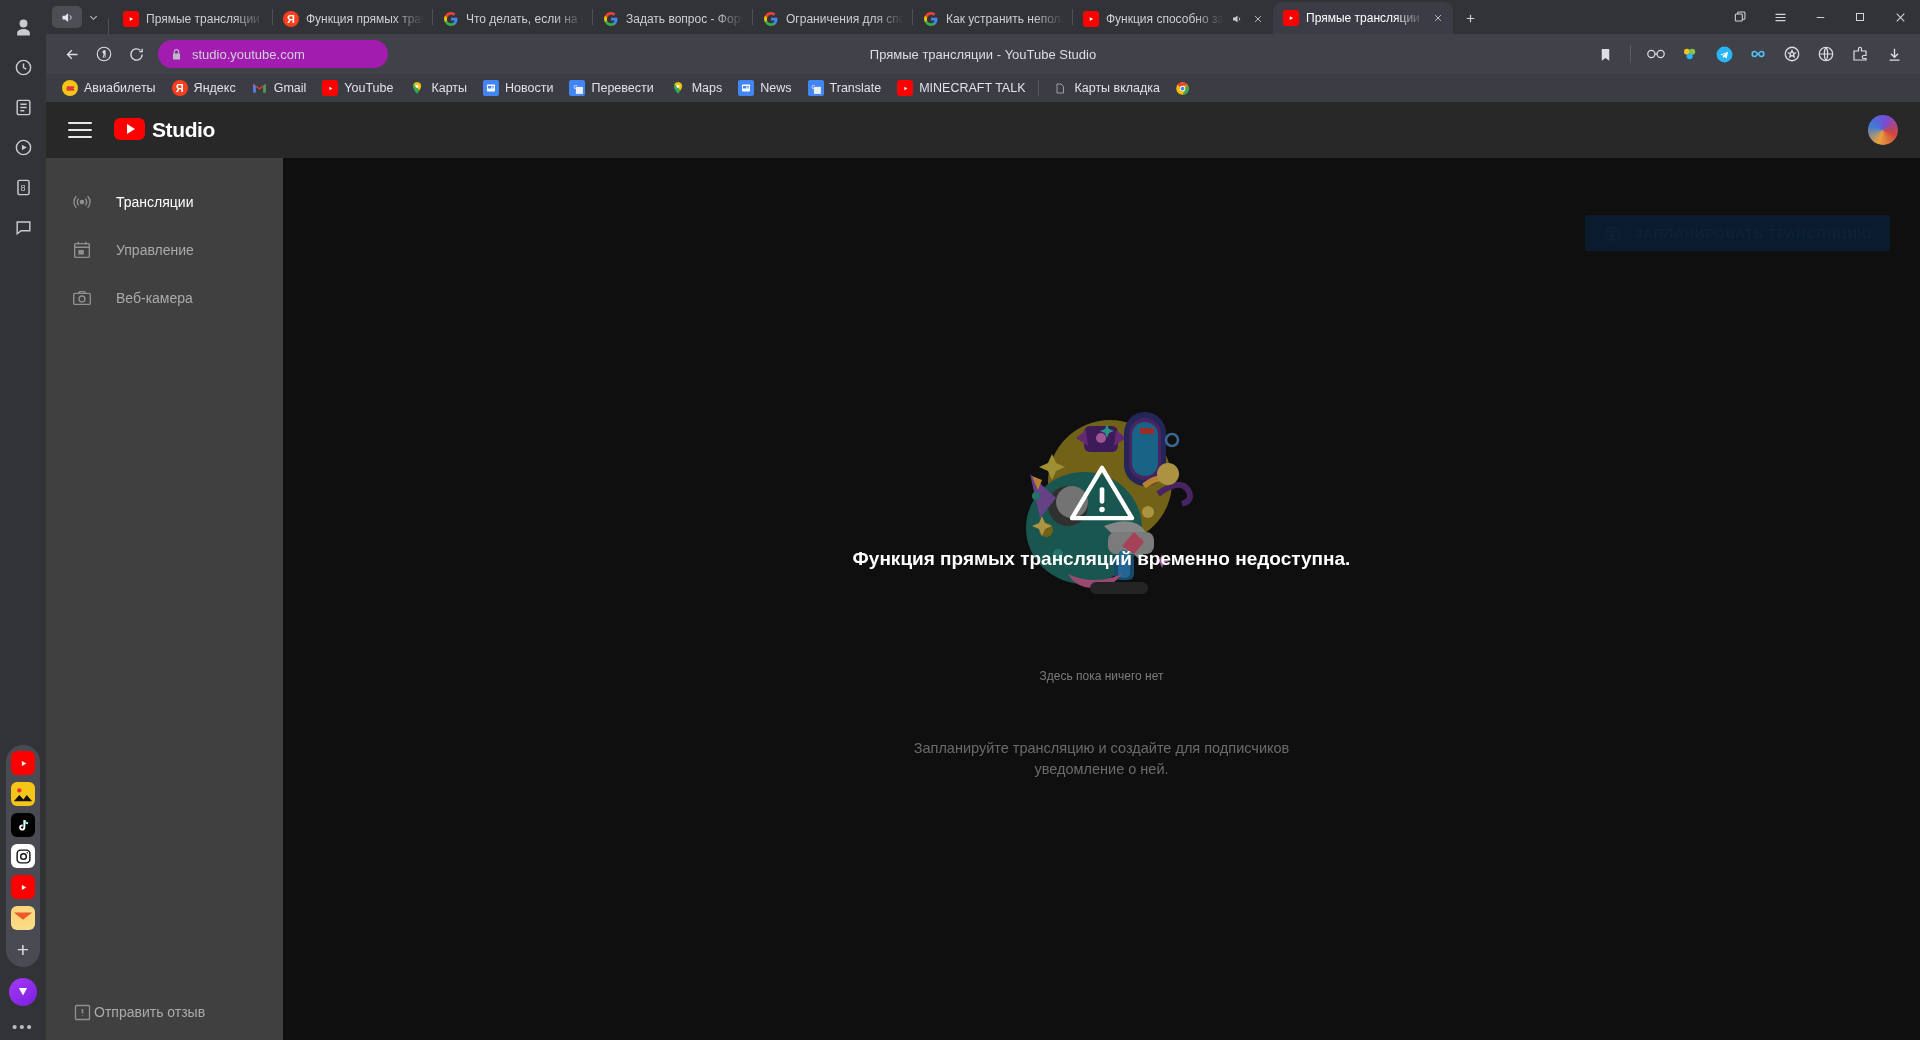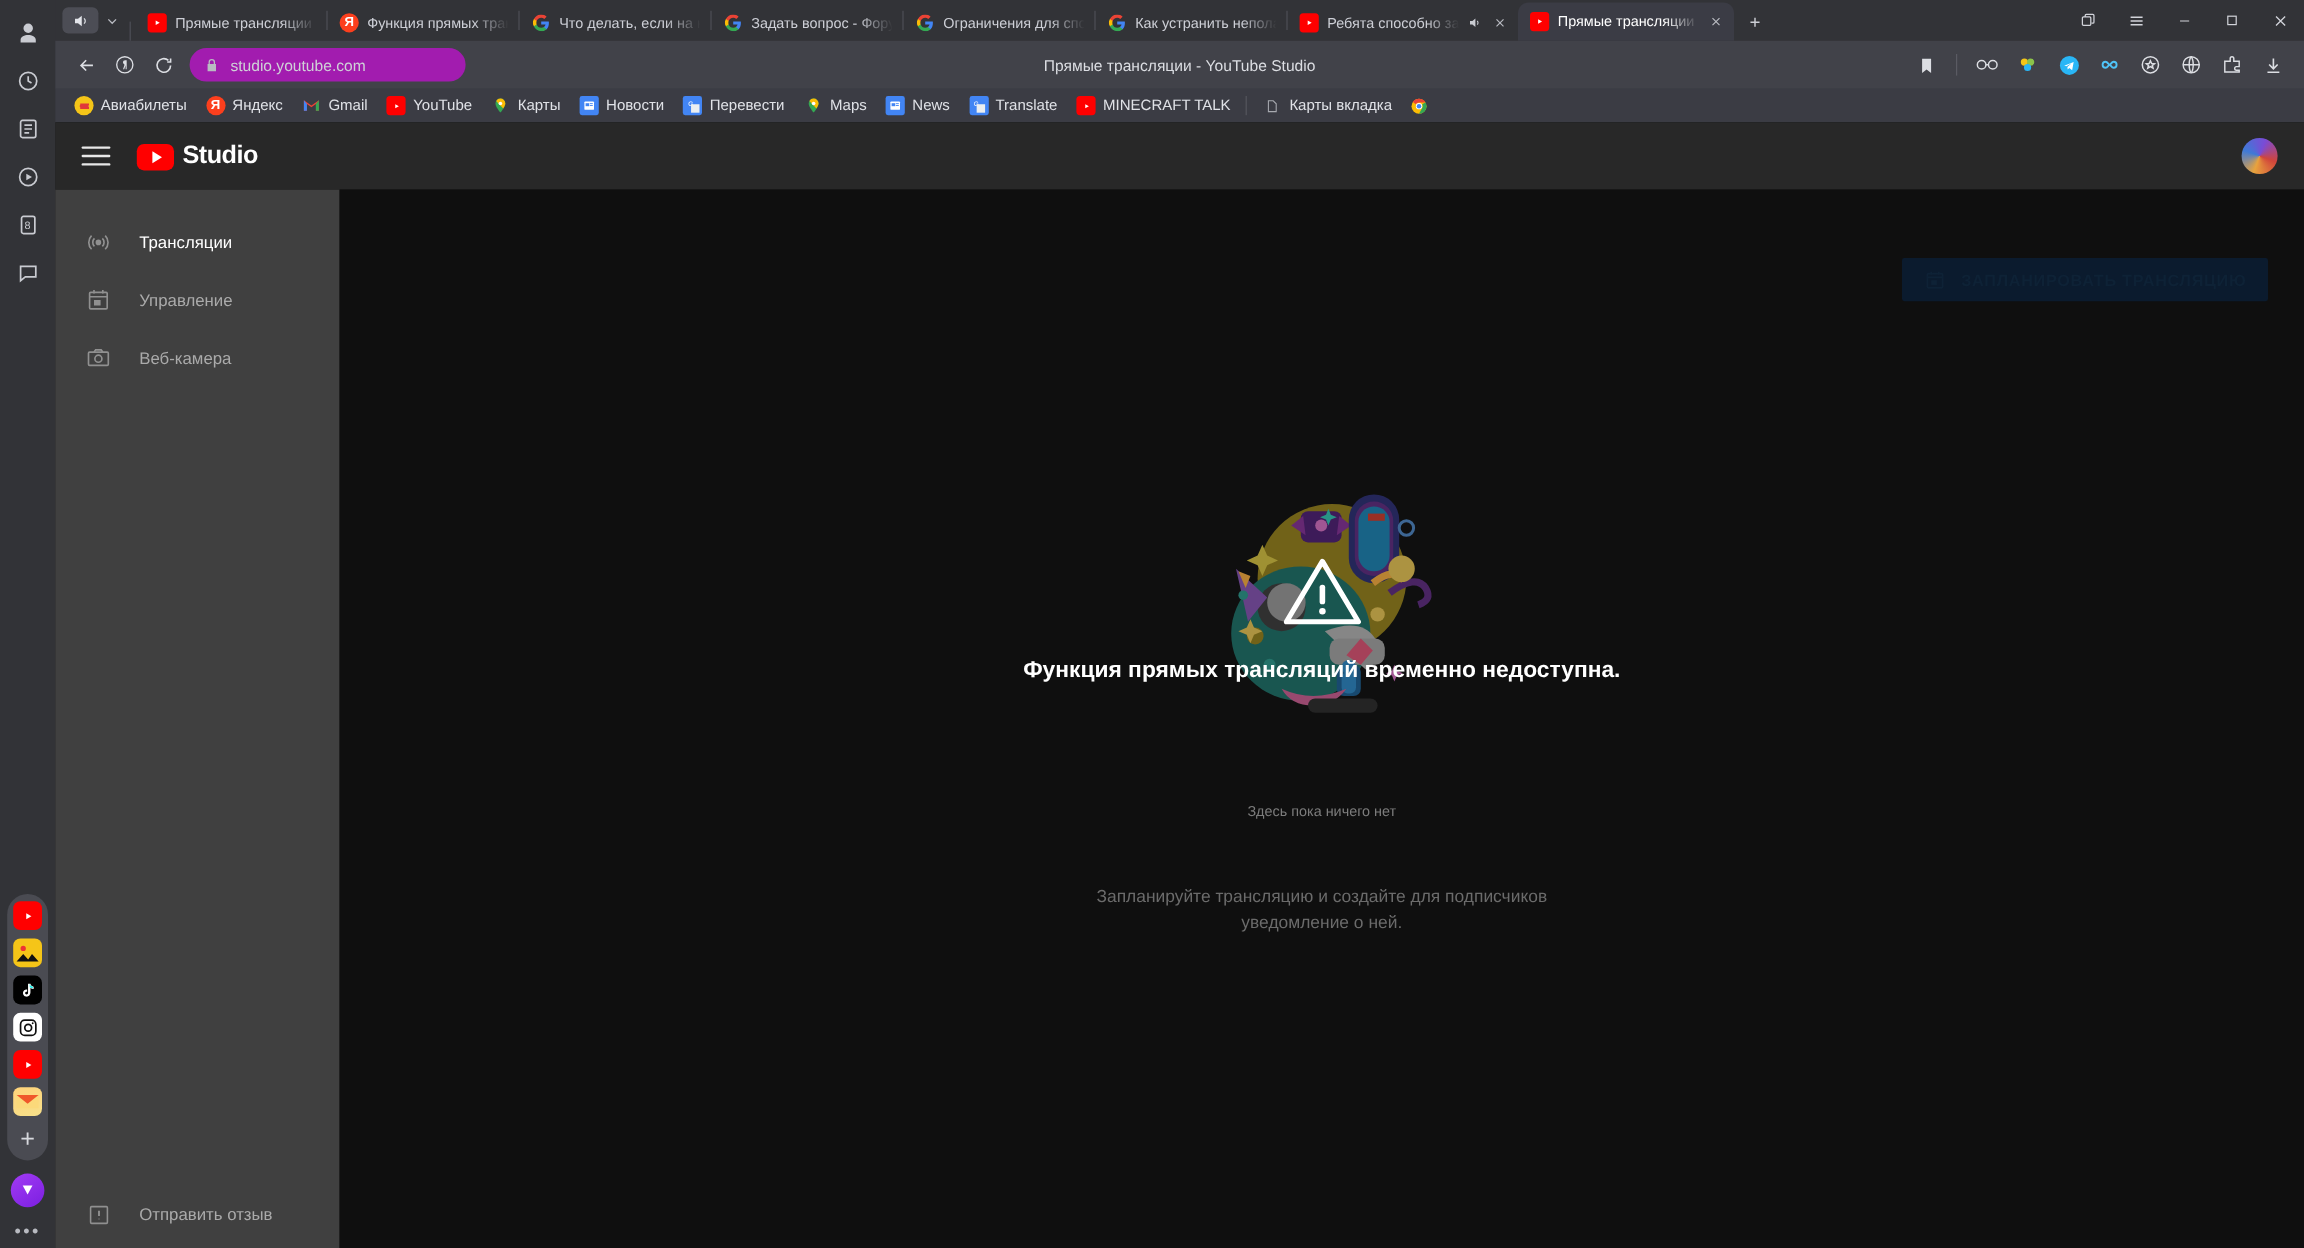--- a/index.html
+++ b/index.html
@@ -121,21 +121,21 @@
   
   .page { position:absolute; left:46px; top:102px; right:0; bottom:0; background:#0f0f0f; }
 
   .yt-header {
     height:56px; background:#282828; display:flex; align-items:center;
     padding:0 22px; position:relative;
   }
   .hamburger { width:24px;height:24px;display:flex;flex-direction:column;
                justify-content:center;gap:5px;margin-right:22px;flex:none; }
   .hamburger span { display:block;height:2px;background:#e8e8e8;border-radius:1px; }
-  .yt-logo { display:flex; align-items:flex-end; gap:7px; }
+  .yt-logo { display:flex; align-items:flex-start; gap:7px; }
   .yt-play { width:31px;height:22px;background:#ff0000;border-radius:6px;
              display:flex;align-items:center;justify-content:center;flex:none; }
   .yt-play::after { content:""; width:0;height:0;border-left:8px solid #fff;
              border-top:5px solid transparent;border-bottom:5px solid transparent;margin-left:2px; }
   .studio-word { font-size:21px; font-weight:bold; letter-spacing:-0.4px; color:#fff;
                  font-family:"Liberation Sans",sans-serif; }
   .avatar {
     position:absolute; right:22px; top:50%; transform:translateY(-50%);
     width:30px;height:30px;border-radius:50%;overflow:hidden;
     background:conic-gradient(from 20deg,#7a4bd6,#d1453b,#e8a33d,#3f7ad6,#7a4bd6);
@@ -148,21 +148,21 @@
     display:flex; flex-direction:column;
   }
   .side-top { padding-top:20px; }
   .side-item {
     height:48px; display:flex; align-items:center; gap:22px;
     padding:0 24px; color:#aaa; font-size:14px;
   }
   .side-item.sel { color:#fff; }
   .side-ico { width:24px;height:24px;flex:none;display:flex;align-items:center;justify-content:center;color:#909090; }
   .side-foot {
-    margin-top:auto; height:56px; display:flex; align-items:center; gap:22px;
+    margin-top:auto; height:56px; display:flex; align-items:center; 
     padding:0 24px; color:#aaa; font-size:14px;
   }
 
   .yt-main { flex:1; background:#0f0f0f; position:relative; }
 
   .sched-btn {
     position:absolute; right:30px; top:57px;
     height:36px; background:#0b1b2e; border-radius:2px;
     display:flex; align-items:center; gap:12px; padding:0 18px;
     color:#0e2236; font-size:13.5px; font-weight:bold; letter-spacing:.6px;
@@ -362,21 +362,21 @@
         <span class="tlabel">Как устранить неполадки</span>
       </div>
       <div class="tdiv"></div>
 
       <div class="tab">
         <span class="favicon" style="background:#ff0000">
           <svg width="10" height="10" viewBox="0 0 24 24" fill="#fff">
               <path d="M9 7.5l8 4.5-8 4.5z"></path>
             </svg>
           </span>
-        <span class="tlabel">Ребята способно за</span>
+        <span class="tlabel">Функция способно за</span>
         <span class="tab-mute">
           <svg width="12" height="12" viewBox="0 0 24 24" fill="currentColor">
               <path d="M4 9v6h4l5 4V5L8 9H4z"></path>
               <path d="M16 9a4 4 0 0 1 0 6" fill="none" stroke="currentColor" stroke-width="1.8"></path>
             </svg>
           </span>
         <span class="tab-x">
           <svg width="10" height="10" viewBox="0 0 24 24" fill="none" stroke="currentColor" stroke-width="2.4">
               <path d="M5 5l14 14M19 5L5 19"></path>
             </svg>

